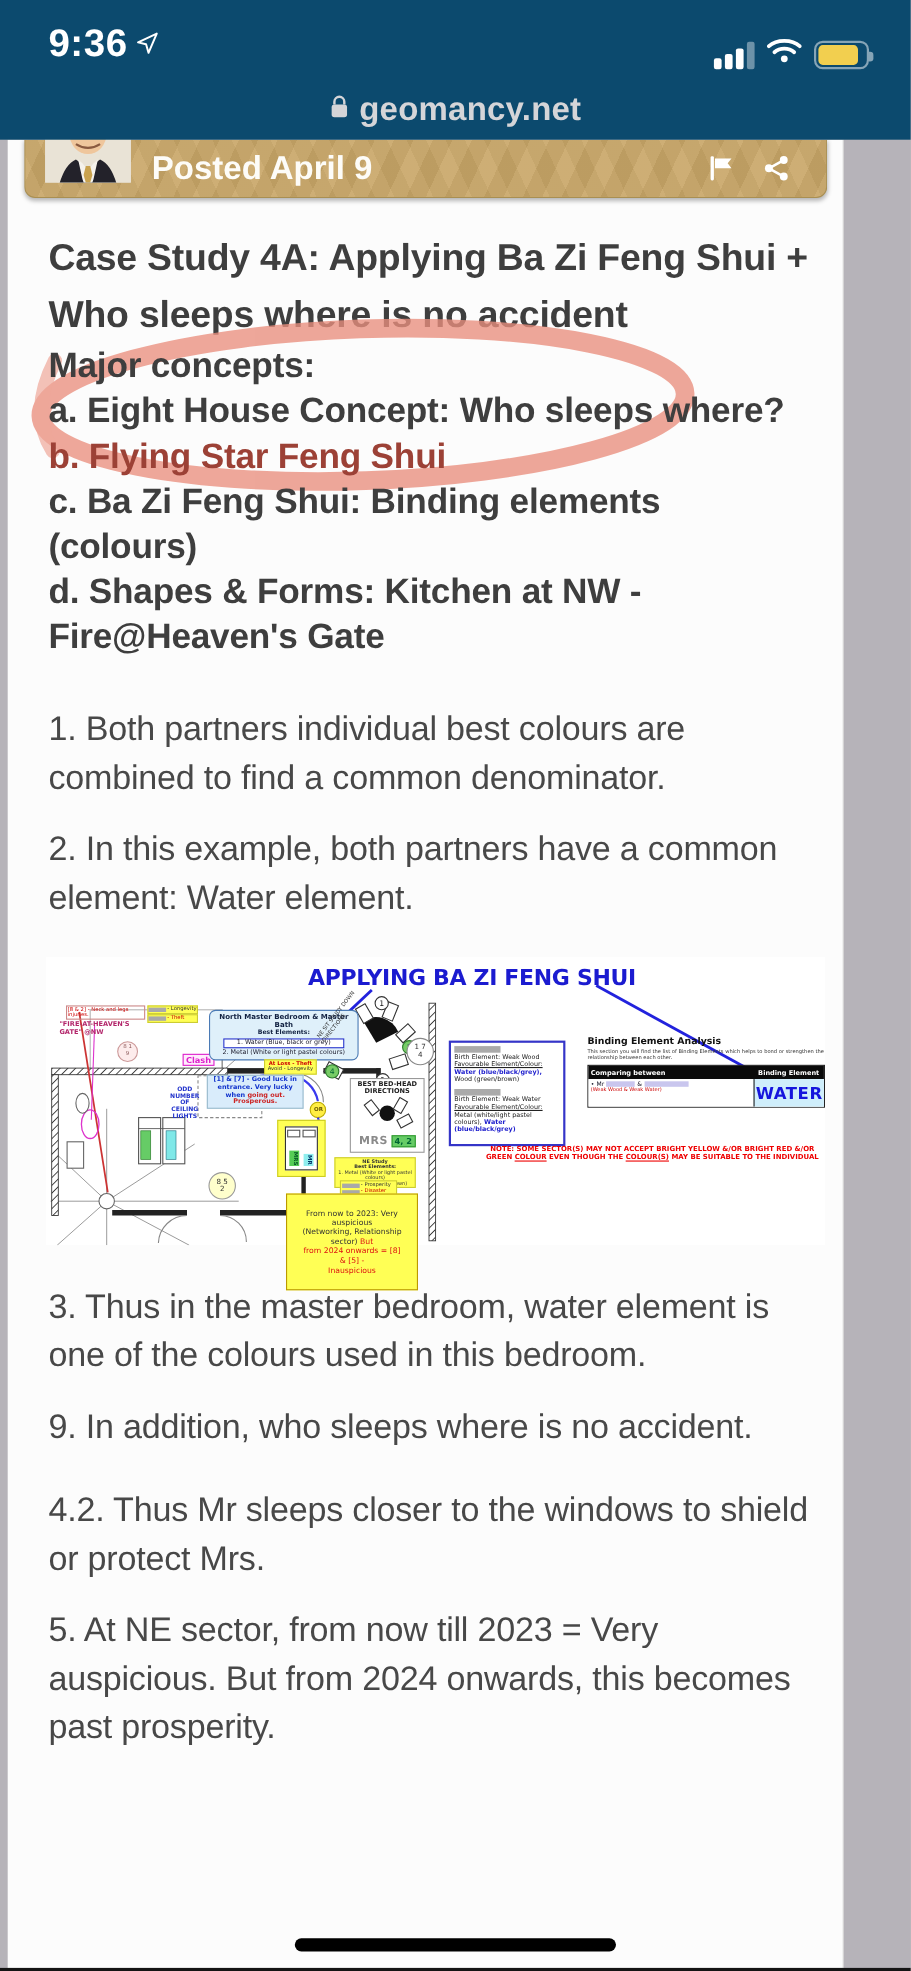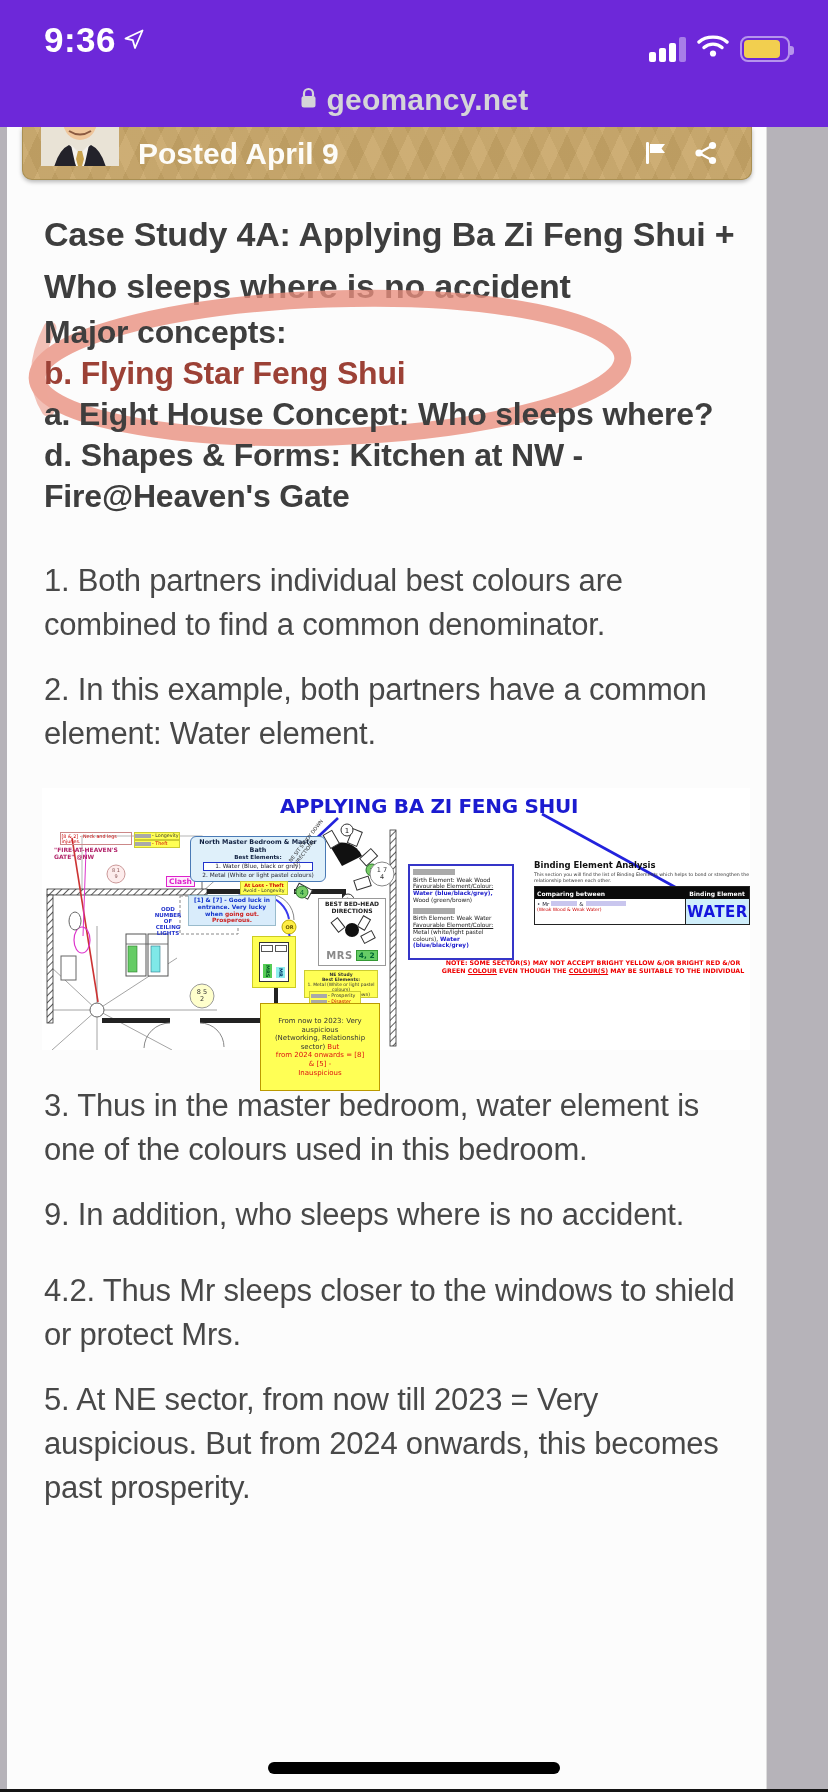--- a/index.html
+++ b/index.html
@@ -1,21 +1,21 @@
 <!DOCTYPE html>
 <html><head>
 <meta charset="utf-8">
 <style>
   * { margin:0; padding:0; box-sizing:border-box; }
   html,body { width:828px; height:1792px; overflow:hidden; background:#b6b3b9;
               font-family:"Liberation Sans", sans-serif; }
   body { position:relative; }
 
   
-  .chrome { position:relative; z-index:10; width:828px; height:127px; background:#6d28d9; }
+  .chrome { position:relative; z-index:10; width:828px; height:127px; background:#0c4a6e; }
   .status-row { position:relative; height:72px; }
   .time { position:absolute; left:44px; top:20px; font-size:35px; font-weight:bold; color:#fff; letter-spacing:.5px; }
   .loc-arrow { position:absolute; left:122px; top:27px; }
   .right-icons { position:absolute; right:38px; top:34px; display:flex; align-items:flex-end; gap:11px; }
   .signal { display:flex; align-items:flex-end; gap:3px; height:26px; }
   .signal i { display:block; width:7px; background:#fff; border-radius:2px; }
   .signal i:nth-child(1){height:10px} .signal i:nth-child(2){height:14px}
   .signal i:nth-child(3){height:19px} .signal i:nth-child(4){height:25px; background:rgba(255,255,255,.4)}
   .battery { position:relative; width:50px; height:26px; border:2px solid rgba(255,255,255,.5); border-radius:8px; margin-bottom:0; }
   .battery .fill { position:absolute; left:2px; top:2px; bottom:2px; width:36px; border-radius:4px; }
@@ -201,22 +201,23 @@
     <h2 class="post-title">Case Study 4A: Applying Ba Zi Feng Shui + Who sleeps where is no accident</h2>
 
     <div class="concepts">
       <svg class="oval-svg" width="660" height="185" viewBox="0 0 660 185">
         <g opacity="0.78">
           <ellipse cx="312" cy="88" rx="293" ry="69" transform="rotate(-2 312 88)" fill="none" stroke="#ea8f7e" stroke-width="17" stroke-linecap="round"></ellipse>
           <path d="M30 130 Q8 95 32 48" fill="none" stroke="#ea8f7e" stroke-width="13" stroke-linecap="round" opacity=".7"></path>
         </g>
       </svg>
       <div class="line">Major concepts:</div>
+      <div class="line">a. Eight House Concept: Who sleeps where?</div>
       <div class="line maroon">b. Flying Star Feng Shui</div>
-      <div class="line">a. Eight House Concept: Who sleeps where?</div>
+      <div class="line">c. Ba Zi Feng Shui: Binding elements (colours)</div>
       <div class="line">d. Shapes &amp; Forms: Kitchen at NW - Fire@Heaven's Gate</div>
     </div>
 
     <p class="body first">1. Both partners individual best colours are combined to find a common denominator.</p>
     <p class="body">2. In this example, both partners have a common element: Water element.</p>
 
     <div class="diagram">
       <svg class="abs" style="left:0;top:0" width="708" height="262" viewBox="0 0 708 262">
         <defs>
           <pattern id="hatch" width="5" height="5" patternUnits="userSpaceOnUse" patternTransform="rotate(45)">

